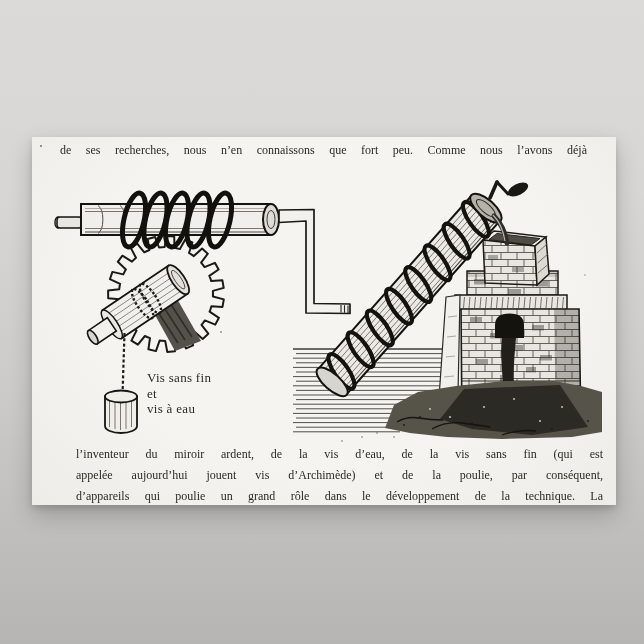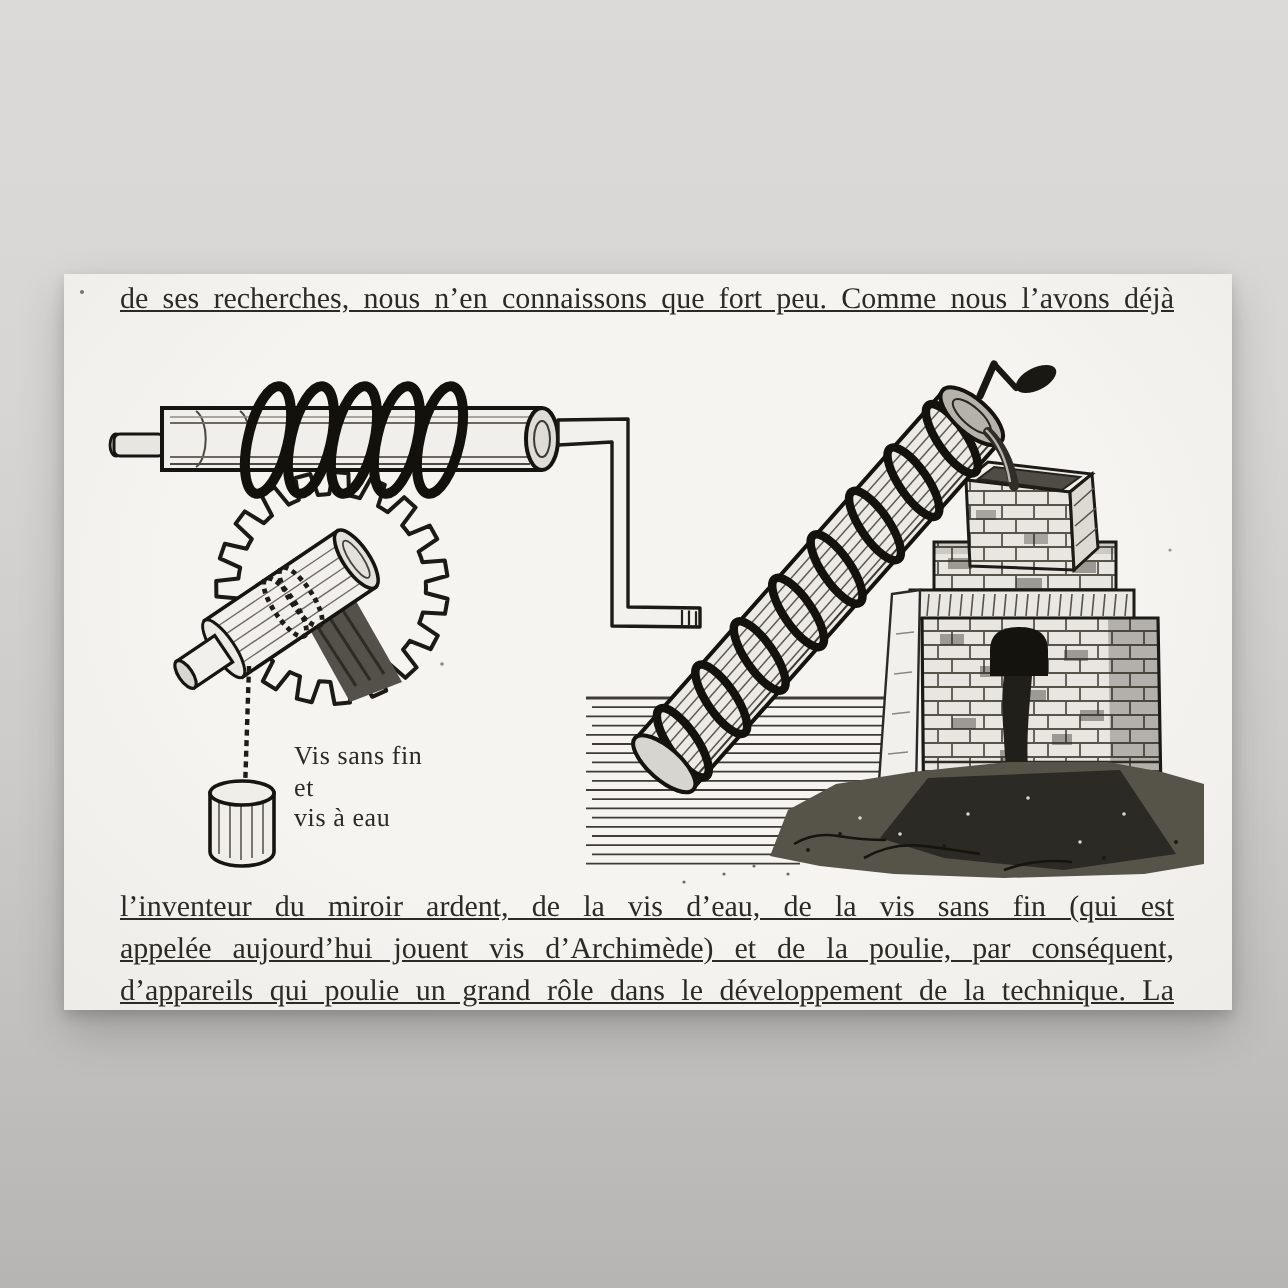--- a/index.html
+++ b/index.html
@@ -10,25 +10,25 @@
   }
   .poster{
     position:absolute;left:32px;top:137px;width:584px;height:368px;
     background:radial-gradient(ellipse at 50% 42%, #f5f4f1 55%, #eeece8 100%);
     box-shadow:0 10px 22px rgba(0,0,0,.20),0 3px 6px rgba(0,0,0,.14);
     overflow:hidden;
   }
   .engraving{position:absolute;left:0;top:0;width:584px;height:368px;}
   .para{
     position:absolute;left:28px;width:527px;
-    font-size:15px;line-height:21px;color:#2b2a23;text-decoration:underline;
+    font-size:12px;line-height:21px;color:#2b2a23;
   }
   .para .tline{text-align:justify;text-align-last:justify;text-justify:inter-word;white-space:normal;}
   .para-top{top:3px;}
-  .para-bottom{top:307px;}
+  .para-bottom{top:307px;margin-left:16px;}
   .fig-caption{
     position:absolute;left:115px;top:233px;width:116px;
     text-align:left;font-size:13px;line-height:15.5px;color:#2b2a23;letter-spacing:.3px;
   }
 </style>
 </head>
 <body>
 
 <div class="poster">
 

